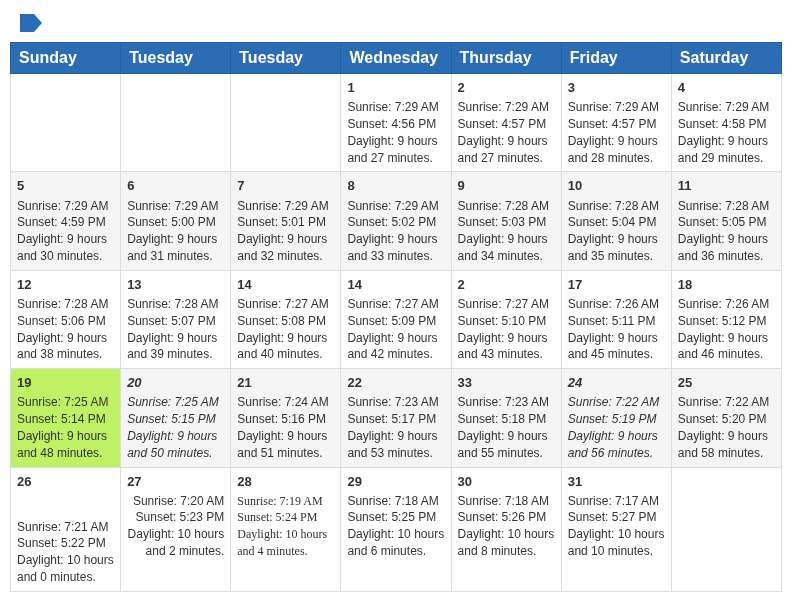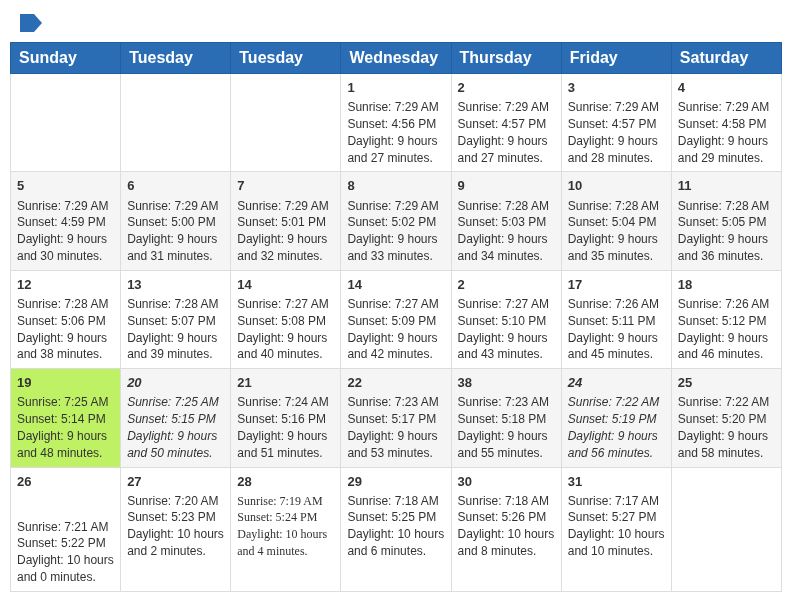--- a/index.html
+++ b/index.html
@@ -240,21 +240,21 @@
 Sunset: 5:16 PM
 Daylight: 9 hours and 51 minutes.</div>
         </td>
         <td style="background: rgb(245, 245, 245);">
           <span class="day-number">22</span>
           <div class="day-info" style="white-space: pre-line;">Sunrise: 7:23 AM
 Sunset: 5:17 PM
 Daylight: 9 hours and 53 minutes.</div>
         </td>
         <td style="background: rgb(245, 245, 245);">
-          <span class="day-number">38</span>
+          <span class="day-number">33</span>
           <div class="day-info" style="white-space: pre-line;">Sunrise: 7:23 AM
 Sunset: 5:18 PM
 Daylight: 9 hours and 55 minutes.</div>
         </td>
         <td style="background: rgb(245, 245, 245); font-style: italic;">
           <span class="day-number">24</span>
           <div class="day-info" style="white-space: pre-line;">Sunrise: 7:22 AM
 Sunset: 5:19 PM
 Daylight: 9 hours and 56 minutes.</div>
         </td>
@@ -267,21 +267,21 @@
       </tr>
       <tr>
         <td>
           <span class="day-number">26</span>
           <div class="day-info" style="white-space: pre-line; margin-top: 28px;">Sunrise: 7:21 AM
 Sunset: 5:22 PM
 Daylight: 10 hours and 0 minutes.</div>
         </td>
         <td>
           <span class="day-number">27</span>
-          <div class="day-info" style="white-space: pre-line;">Sunrise: 7:20 AM
+          <div class="day-info" style="white-space: pre-line; text-align: right;">Sunrise: 7:20 AM
 Sunset: 5:23 PM
 Daylight: 10 hours and 2 minutes.</div>
         </td>
         <td>
           <span class="day-number">28</span>
           <div class="day-info" style="white-space: pre-line; font-family: Liberation Serif, serif;">Sunrise: 7:19 AM
 Sunset: 5:24 PM
 Daylight: 10 hours and 4 minutes.</div>
         </td>
         <td>

